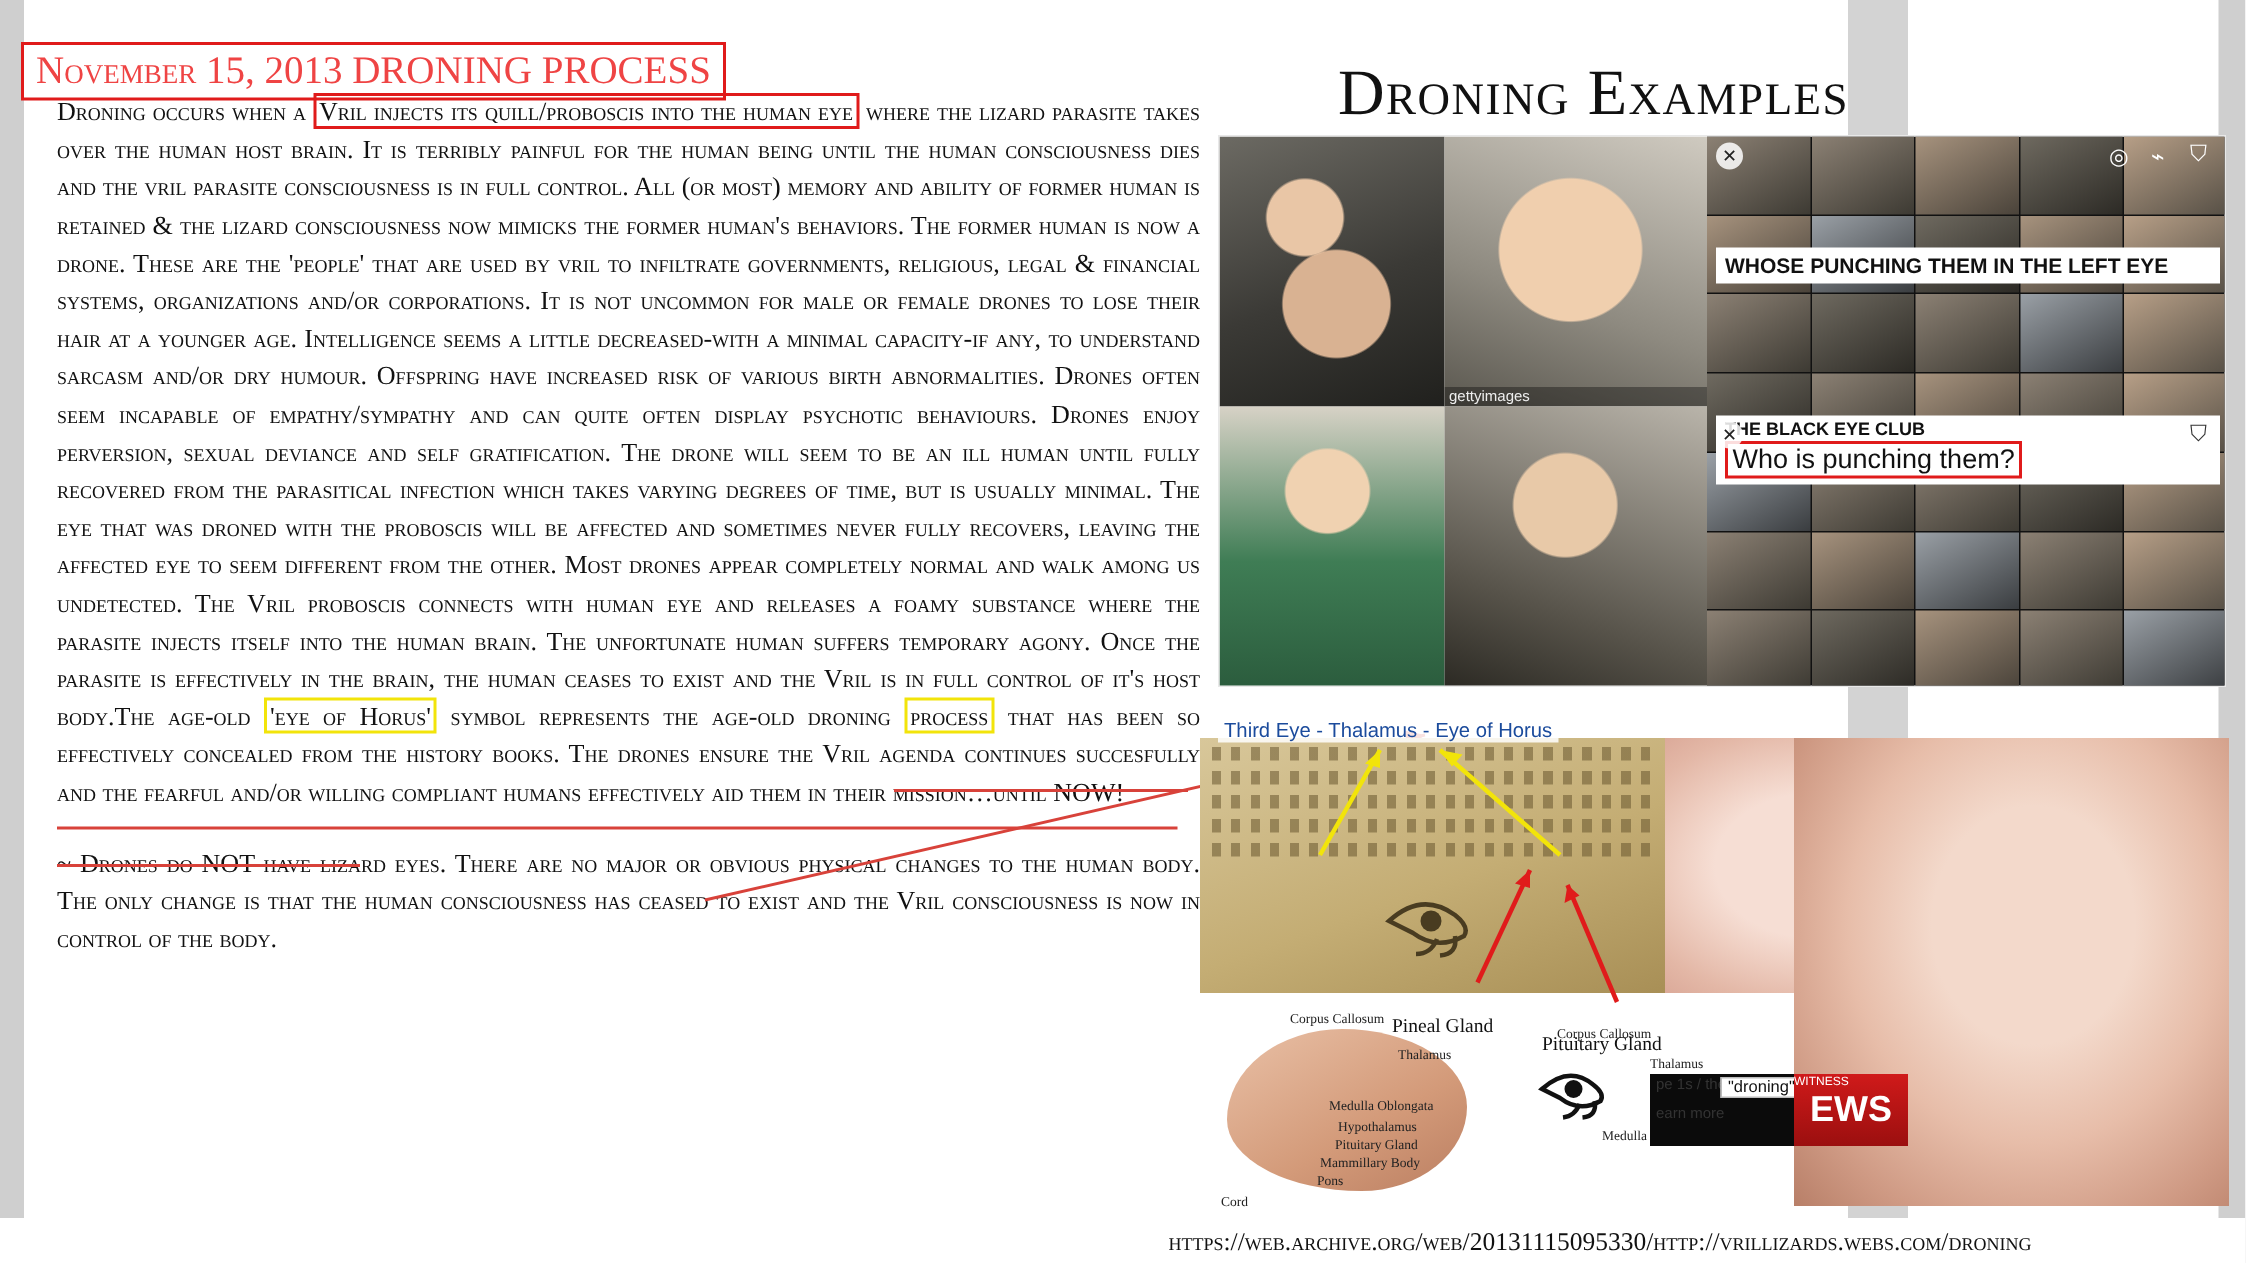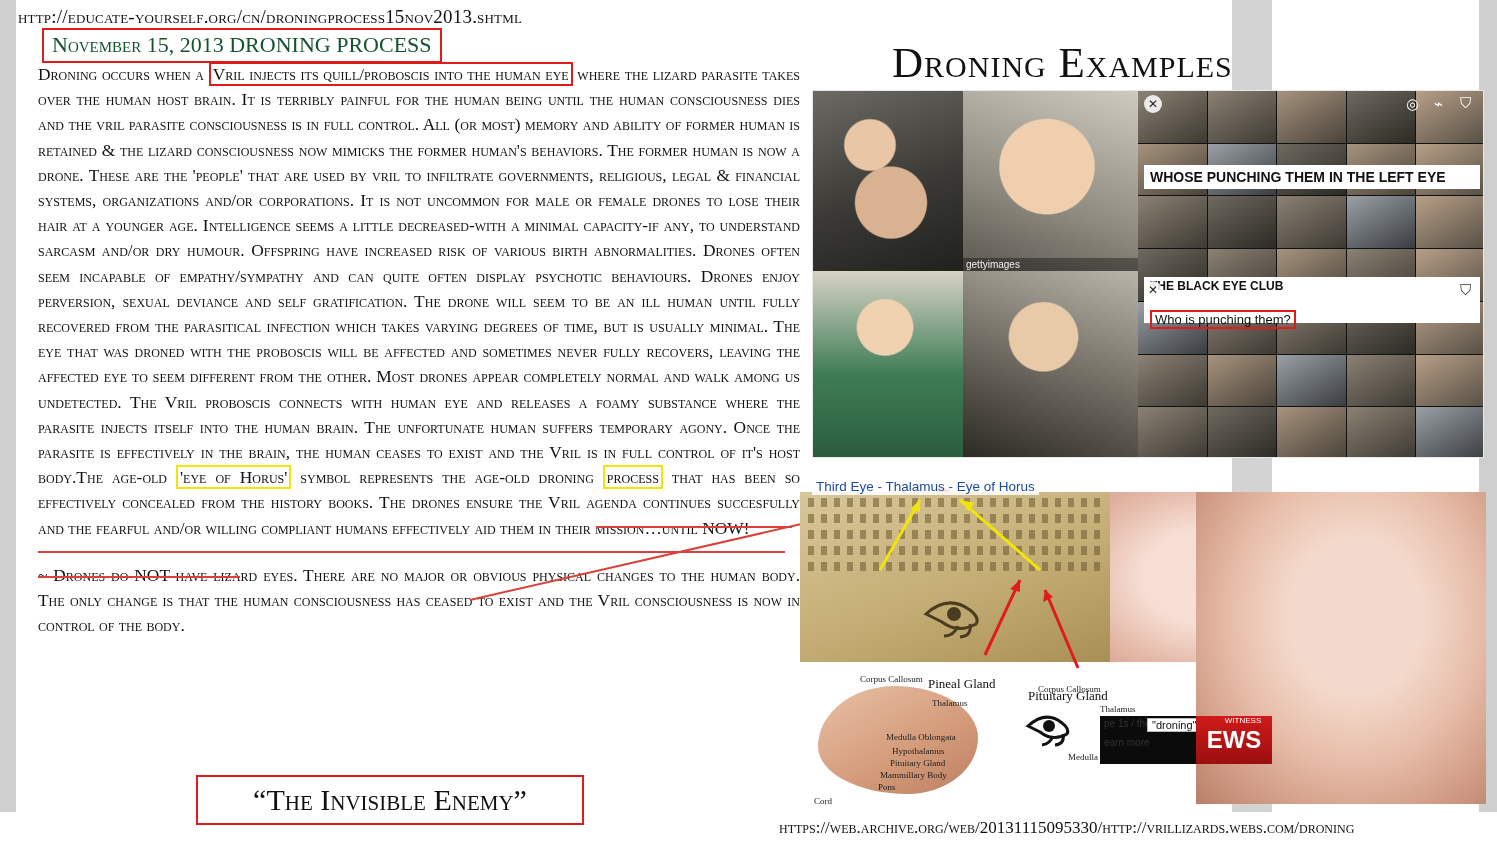--- a/index.html
+++ b/index.html
@@ -45,25 +45,24 @@
     white-space: nowrap;
   }
 
   
   .title-box {
     position: absolute;
     left: 14px; top: 28px;
     padding: 2px 8px 3px 8px;
     border: 2px solid #e01b1b;
     font-variant: small-caps;
-    font-size: 22px;
-    color: #14532d;
+    font-size: 26px;
+    color: #ef4444;
     background: transparent;
     white-space: nowrap;
-    margin-left: 28px;
   }
 
   
   .body-col {
     position: absolute;
     left: 38px; top: 62px;
     width: 762px;
     font-variant: small-caps;
     font-size: 17.4px;
     line-height: 25.2px;
@@ -177,22 +176,22 @@
     color: #111;
     font-family: "Liberation Sans", sans-serif;
     font-size: 13px;
     padding: 2px 6px;
   }
   .banner-bec .t1 { font-weight: bold; font-size: 12px; }
   .banner-bec .t2 {
     display: inline-block;
     border: 2px solid #e01b1b;
     padding: 0 3px;
-    margin-top: 17px;
-    font-size: 13px;
+    margin-top: 1px;
+    font-size: 18px;
   }
   .ui-icon {
     position: absolute;
     width: 18px; height: 18px;
     border-radius: 50%;
     background: rgba(255,255,255,.85);
     color: #222;
     font-family: "Liberation Sans", sans-serif;
     font-size: 12px;
     line-height: 18px;
@@ -287,21 +286,21 @@
     background: linear-gradient(180deg, #d01a1a 0%, #9b0f0f 100%);
     color: #fff;
     font-family: "Liberation Sans", sans-serif;
     font-weight: bold;
     font-size: 24px;
     display: flex; align-items: center; justify-content: center;
   }
   .news-sub {
     position: absolute; left: 1196px; top: 716px; width: 94px;
     color: #fff; font-family: "Liberation Sans", sans-serif;
-    font-size: 8px; text-align: center;
+    font-size: 8px; text-align: left;
   }
   .droning-chip {
     position: absolute; left: 1147px; top: 718px;
     background: #fff; border: 1px solid #bbb;
     font-family: "Liberation Sans", sans-serif;
     font-size: 11px; padding: 0 4px; color: #111;
   }
   .learn-more {
     position: absolute; left: 1104px; top: 737px;
     font-family: "Liberation Sans", sans-serif;
@@ -327,42 +326,40 @@
 </head>
 <body>
 
 <div id="page">
 
   <div class="gutter-left"></div>
   <div class="gutter-right"></div>
   <div class="band-right"></div>
   <div class="band-bottom"></div>
 
-  <div class="url-bar">http://educate-yourself.org/cn/droningprocess15nov2013.shtml</div>
 
   <div class="title-box">November 15, 2013 DRONING PROCESS</div>
 
   <div class="body-col">
     <p>
       <span>Droning occurs when a </span><span class="hl-red">Vril injects its quill/proboscis into the human eye</span><span> where the lizard parasite takes over the human host brain. It is terribly painful for the human being until the human consciousness dies and the vril parasite consciousness is in full control. All (or most) memory and ability of former human is retained &amp; the lizard consciousness now mimicks the former human's behaviors. The former human is now a drone. These are the 'people' that are used by vril to infiltrate governments, religious, legal &amp; financial systems, organizations and/or corporations. It is not uncommon for male or female drones to lose their hair at a younger age. Intelligence seems a little decreased-with a minimal capacity-if any, to understand sarcasm and/or dry humour. Offspring have increased risk of various birth abnormalities. Drones often seem incapable of empathy/sympathy and can quite often display psychotic behaviours. Drones enjoy perversion, sexual deviance and self gratification. The drone will seem to be an ill human until fully recovered from the parasitical infection which takes varying degrees of time, but is usually minimal. The eye that was droned with the proboscis will be affected and sometimes never fully recovers, leaving the affected eye to seem different from the other. Most drones appear completely normal and walk among us undetected. The Vril proboscis connects with human eye and releases a foamy substance where the parasite injects itself into the human brain. The unfortunate human suffers temporary agony. Once the parasite is effectively in the brain, the human ceases to exist and the Vril is in full control of it's host body.</span><span>The age-old </span><span class="hl-yellow">'eye of Horus'</span><span> symbol represents the age-old droning </span><span class="hl-yellow">process</span><span> that has been so effectively concealed from the history books. The drones ensure the Vril agenda continues succesfully and the fearful and/or willing compliant humans effectively aid them in their mission…until NOW!</span>
     </p>
     <div class="para-gap"></div>
     <p>~ Drones do NOT have lizard eyes. There are no major or obvious physical changes to the human body. The only change is that the human consciousness has ceased to exist and the Vril consciousness is now in control of the body.</p>
   </div>
 
   <svg class="arrow-svg" width="1497" height="842">
     <line x1="596" y1="527" x2="792" y2="527" stroke="#d8423a" stroke-width="2"></line>
     <line x1="38" y1="552" x2="785" y2="552" stroke="#d8423a" stroke-width="2"></line>
     <line x1="38" y1="577" x2="240" y2="577" stroke="#d8423a" stroke-width="2"></line>
 
     <line x1="470" y1="600" x2="950" y2="490" stroke="#d8423a" stroke-width="2"></line>
     <polygon points="950,490 936,487 939,498" fill="#d8423a"></polygon>
   </svg>
 
-  <div class="enemy-box">“The Invisible Enemy”</div>
 
   <div class="examples-title">Droning Examples</div>
 
   <div class="collage">
     <div class="ph p-branson"></div>
     <div class="ph p-philip">
       <div class="cap">gettyimages</div>
     </div>
     <div class="grid-faces">
       <div class="faces-mosaic">

